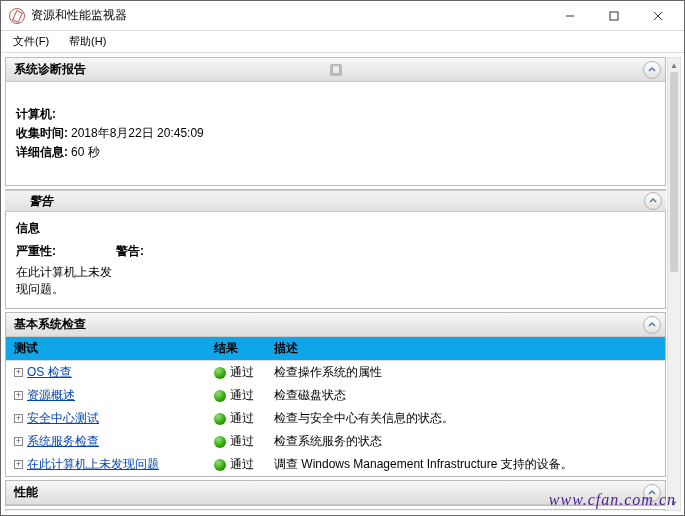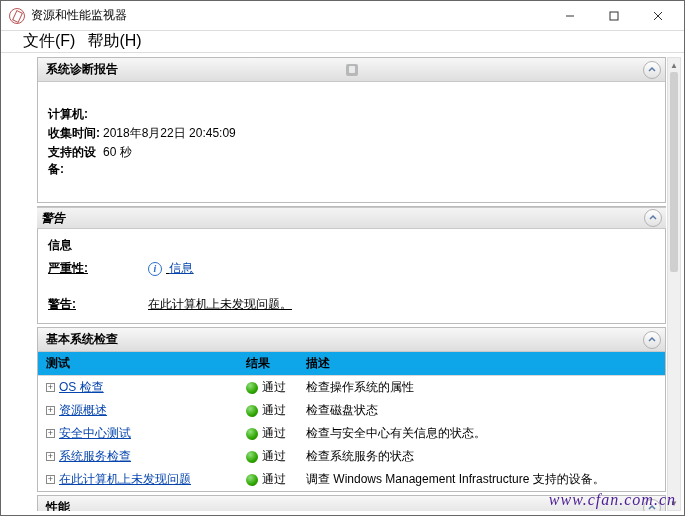--- a/index.html
+++ b/index.html
@@ -4,50 +4,50 @@
 <style>
   * { box-sizing: border-box; margin: 0; padding: 0; }
   body { font-family: "Microsoft YaHei", "Segoe UI", Tahoma, sans-serif; font-size: 12px; background: #fff; overflow: hidden; }
   .window { width: 685px; height: 516px; border: 1px solid #666; display: flex; flex-direction: column; background: #fff; }
   .titlebar { height: 30px; display: flex; align-items: center; padding: 0 4px 0 8px; border-bottom: 1px solid #ddd; }
   .title-icon { width: 16px; height: 16px; border-radius: 50%; border: 1px solid #b55; margin-right: 6px; position: relative; }
   .title-icon::before { content: ""; position: absolute; left: 4px; top: 2px; width: 5px; height: 9px; border: 1px solid #b55; transform: rotate(25deg); }
   .title-text { flex: 1; font-size: 12px; }
   .win-controls { display: flex; }
   .win-btn { width: 44px; height: 28px; display: flex; align-items: center; justify-content: center; color: #333; }
-  .menubar { height: 22px; display: flex; align-items: center; padding: 0 22px; gap: 12px; border-bottom: 1px solid #ddd; font-size: 16px; }
+  .menubar { height: 22px; display: flex; align-items: center; padding: 0 12px; gap: 20px; border-bottom: 1px solid #ddd; font-size: 11px; }
   .menubar span { cursor: default; }
   .content { flex: 1; overflow: hidden; padding: 4px; background: #fff; position: relative; }
   .scroll-area { position: absolute; left: 4px; right: 18px; top: 4px; bottom: 4px; overflow: hidden; }
   .scrollbar { position: absolute; right: 3px; top: 4px; bottom: 4px; width: 14px; background: #f0f0f0; border: 1px solid #e0e0e0; }
   .scrollbar .thumb { position: absolute; left: 2px; right: 2px; top: 14px; height: 200px; background: #cfcfcf; border-radius: 2px; }
   .scrollbar .arrow { position: absolute; left: 0; right: 0; height: 14px; display:flex; align-items:center; justify-content:center; font-size:8px; color:#777; }
 
-  .panel { border: 1px solid #bbb; margin-bottom: 3px; margin-left: 32px; }
+  .panel { border: 1px solid #bbb; margin-bottom: 3px; }
   .section-header {
     height: 24px; display: flex; align-items: center; padding: 0 8px;
     background: linear-gradient(#f7f7f7, #dedede); border-bottom: 1px solid #c8c8c8;
     font-weight: bold; font-size: 12px; position: relative;
   }
   .section-header .hdr-icon { position: absolute; left: 50%; transform: translateX(-50%); width: 12px; height: 12px; background: #b7b8b9; border-radius: 2px; }
   .section-header .hdr-icon::after { content:""; position:absolute; left:3px; top:2px; width:6px; height:7px; background:#eaeaea; border-radius:1px; }
   .collapse-btn { position: absolute; right: 4px; width: 18px; height: 18px; border-radius: 50%; background: linear-gradient(#fff,#e2e2e2); border:1px solid #b3b3b3; display:flex; align-items:center; justify-content:center; }
   .collapse-btn svg { display:block; }
 
   .section-body { padding: 22px 10px; font-size: 12px; }
   .kv-row { display: flex; margin: 2px 0; }
   .kv-row .k { width: 55px; font-weight: bold; }
   .sub-header {
     height: 22px; background: linear-gradient(#f4f4f4,#e1e1e1); border:1px solid #c8c8c8; border-left:none; border-right:none;
-    font-style: italic; font-weight: bold; padding: 0 4px; display:flex; align-items:center; position: relative; margin: 0 -1px;
+    font-style: italic; font-weight: bold; padding: 0 24px; display:flex; align-items:center; position: relative; margin: 0 -1px;
   }
 
   .info-block { padding: 4px 10px 10px 10px; font-size: 12px; }
   .info-block h4 { font-weight: bold; margin: 4px 0 6px 0; font-size: 12px; }
-  .info-table { display: grid; grid-template-columns: 100px 1fr; row-gap: 19px; align-items: center; text-decoration: underline; }
+  .info-table { display: grid; grid-template-columns: 100px 1fr; row-gap: 4px; align-items: center; }
   .info-table .label { font-weight: bold; }
   .info-icon { display:inline-block; width:14px; height:14px; border-radius:50%; background:#fff; border:1px solid #2a6fc9; color:#2a6fc9; font-weight:bold; text-align:center; line-height:12px; font-family:Georgia,serif; font-style:italic; font-size:10px; vertical-align:middle; margin-right:4px;}
   .link { color: #0645ad; text-decoration: underline; cursor: pointer; }
 
   .table { width: 100%; border-collapse: collapse; font-size: 12px; }
   .table th { text-align: left; font-weight: bold; border-bottom: 1px solid #d8d8d8; padding: 3px 8px; background:#0ea5e9; }
   .table td { padding: 3px 8px; border-bottom: 0; vertical-align: middle; }
   .expander { display:inline-block; width:9px; height:9px; border:1px solid #888; color:#555; font-size:9px; line-height:7px; text-align:center; margin-right:4px; vertical-align:middle; }
   .pass-dot { display:inline-block; width:12px; height:12px; border-radius:50%; background: radial-gradient(circle at 35% 30%, #8fe07a, #2ea500 60%, #1c6e00); vertical-align:middle; margin-right:4px;}
 
@@ -101,43 +101,39 @@
         </div>
         <div class="section-body">
           <div class="kv-row">
               <span class="k">计算机:</span>
             </div>
           <div class="kv-row">
               <span class="k">收集时间:</span>
               <span>2018年8月22日  20:45:09</span>
             </div>
           <div class="kv-row">
-              <span class="k">支持的设备:</span>
+              <span class="k">详细信息:</span>
               <span>60 秒</span>
             </div>
         </div>
       </div>
 
       <div class="panel">
         <div class="sub-header">
           <span>警告</span>
           <span class="collapse-btn">
             <svg width="10" height="10" viewBox="0 0 10 10">
                 <polyline points="2,6 5,3 8,6" fill="none" stroke="#5a7ba8" stroke-width="1.5"></polyline>
               </svg>
           </span>
         </div>
         <div class="info-block">
           <h4>信息</h4>
           <div class="info-table">
             <div class="label">严重性:</div>
-            <div>
-              <span class="info-icon">i</span>
-              <span class="link">信息</span>
-            </div>
             <div class="label">警告:</div>
             <div>在此计算机上未发现问题。</div>
           </div>
         </div>
       </div>
 
       <div class="panel">
         <div class="section-header">
           <span>基本系统检查</span>
           <span class="collapse-btn">

